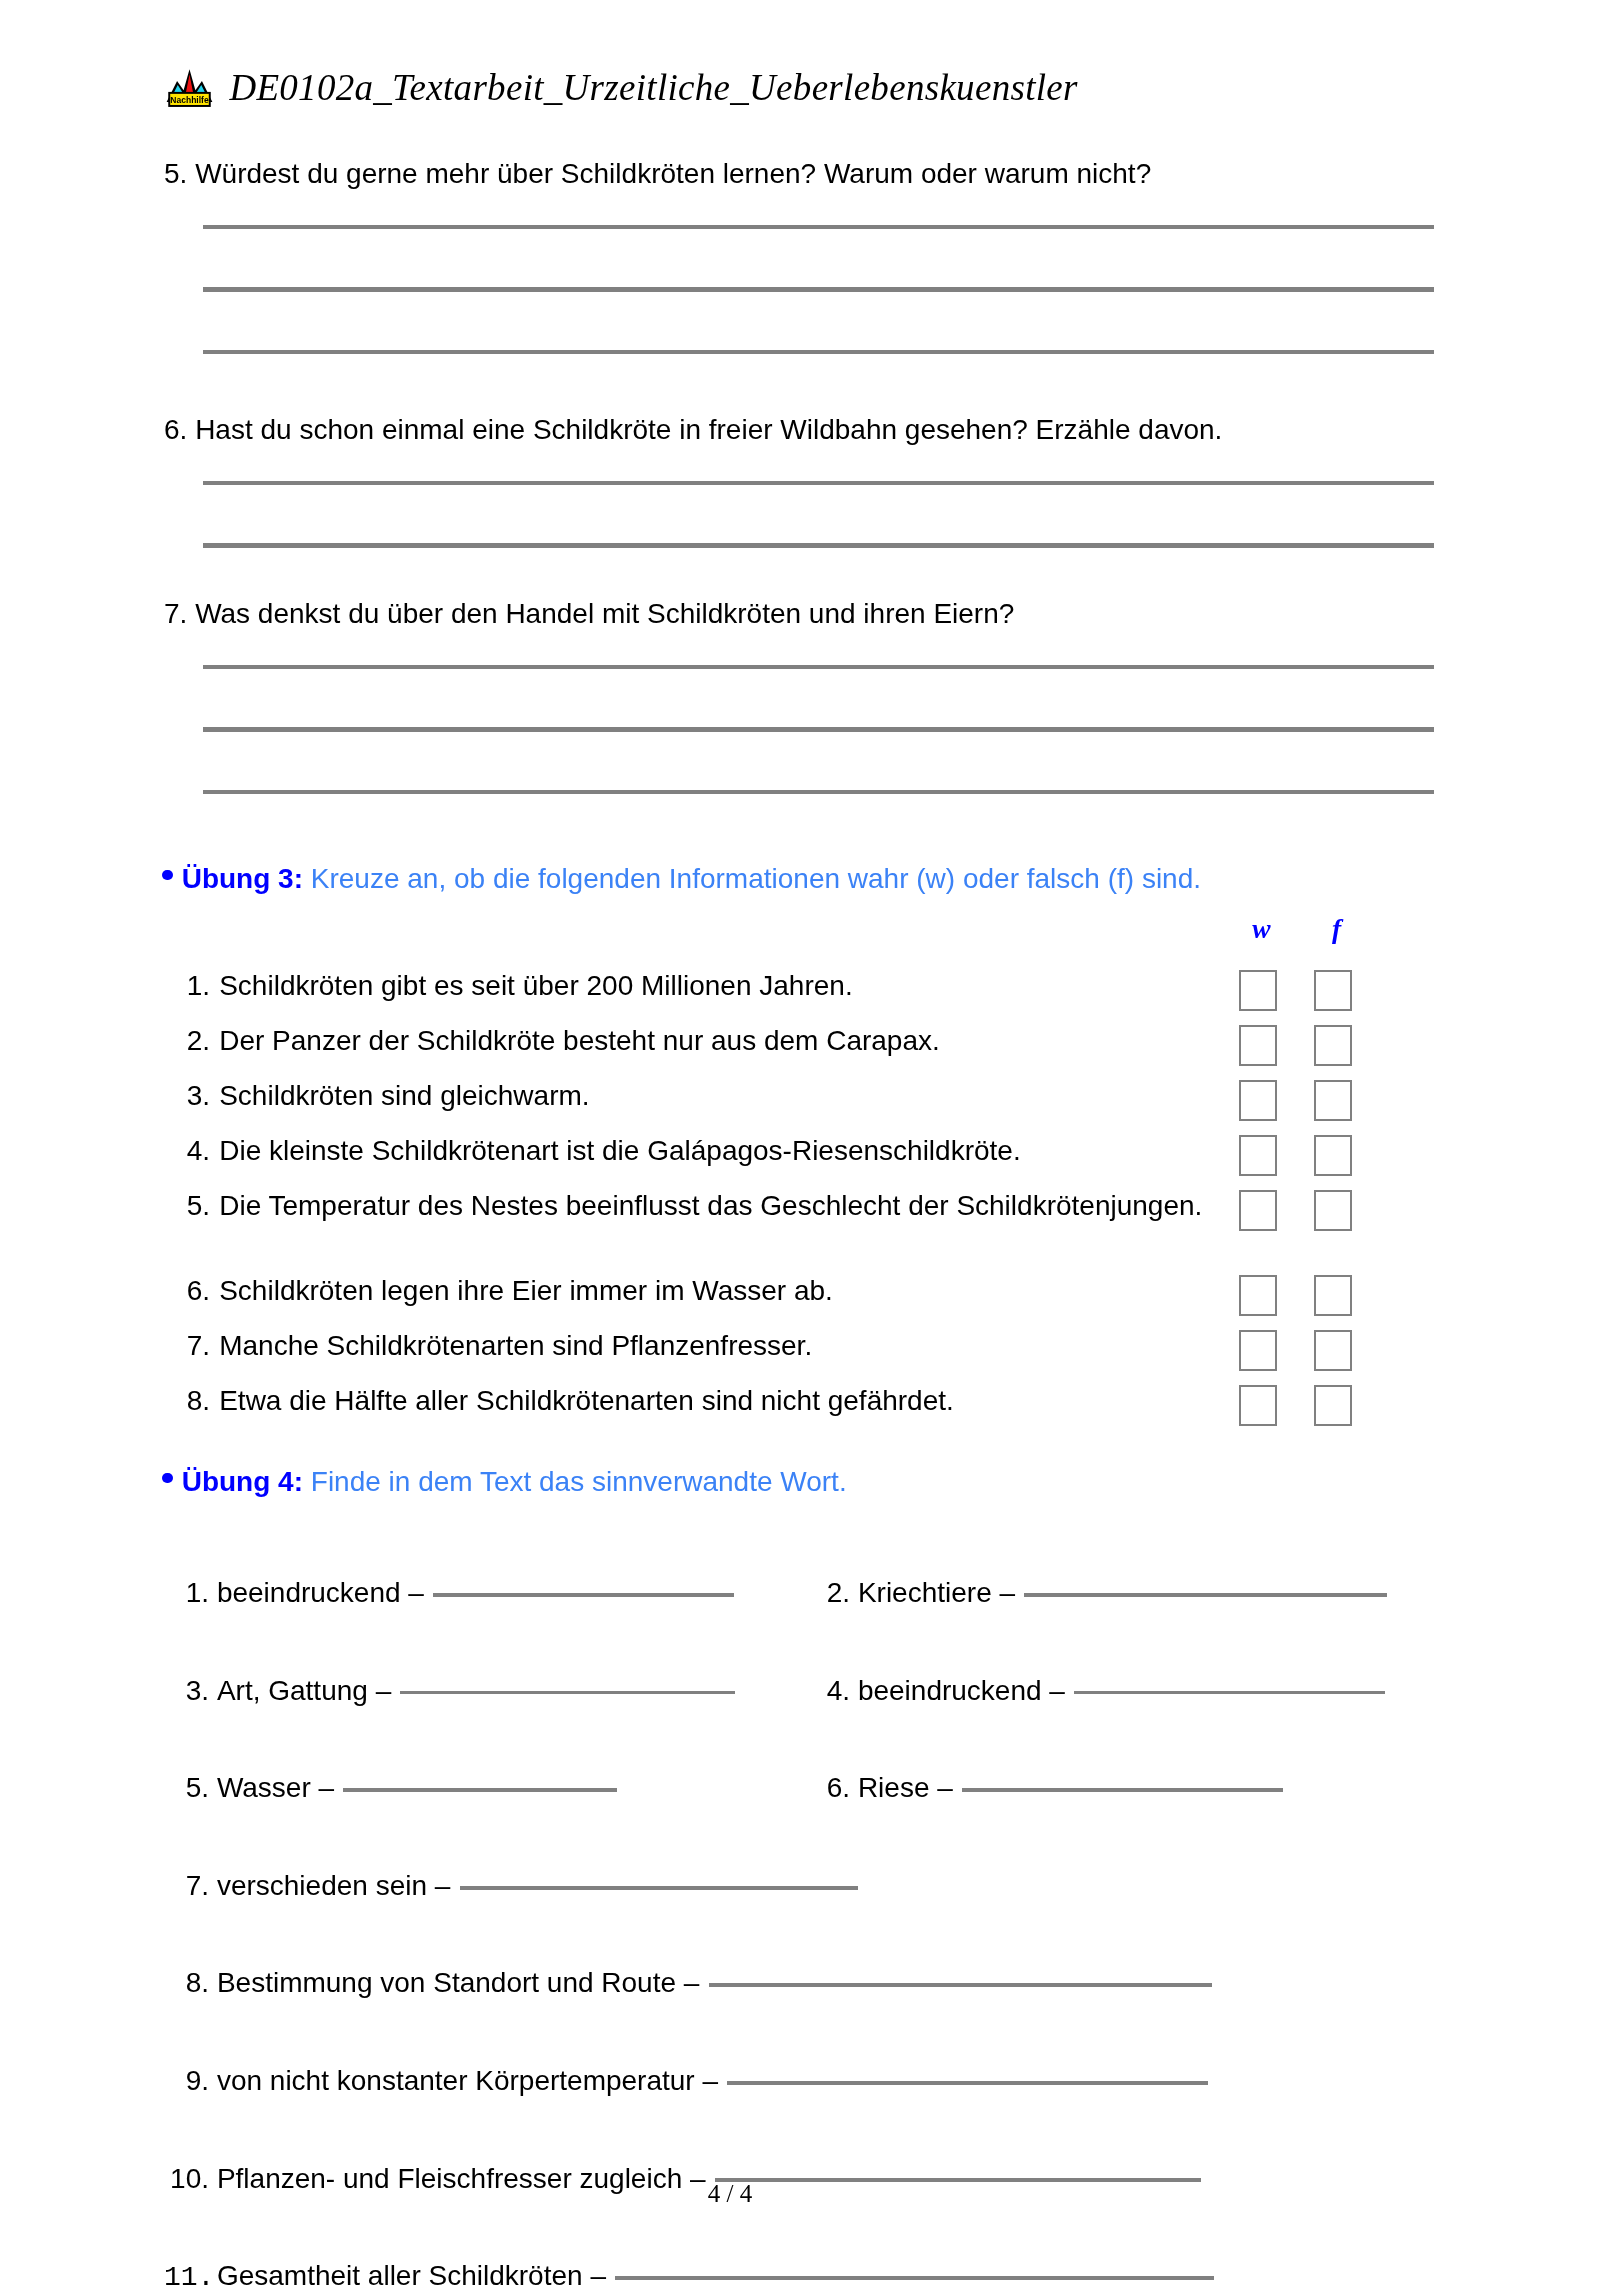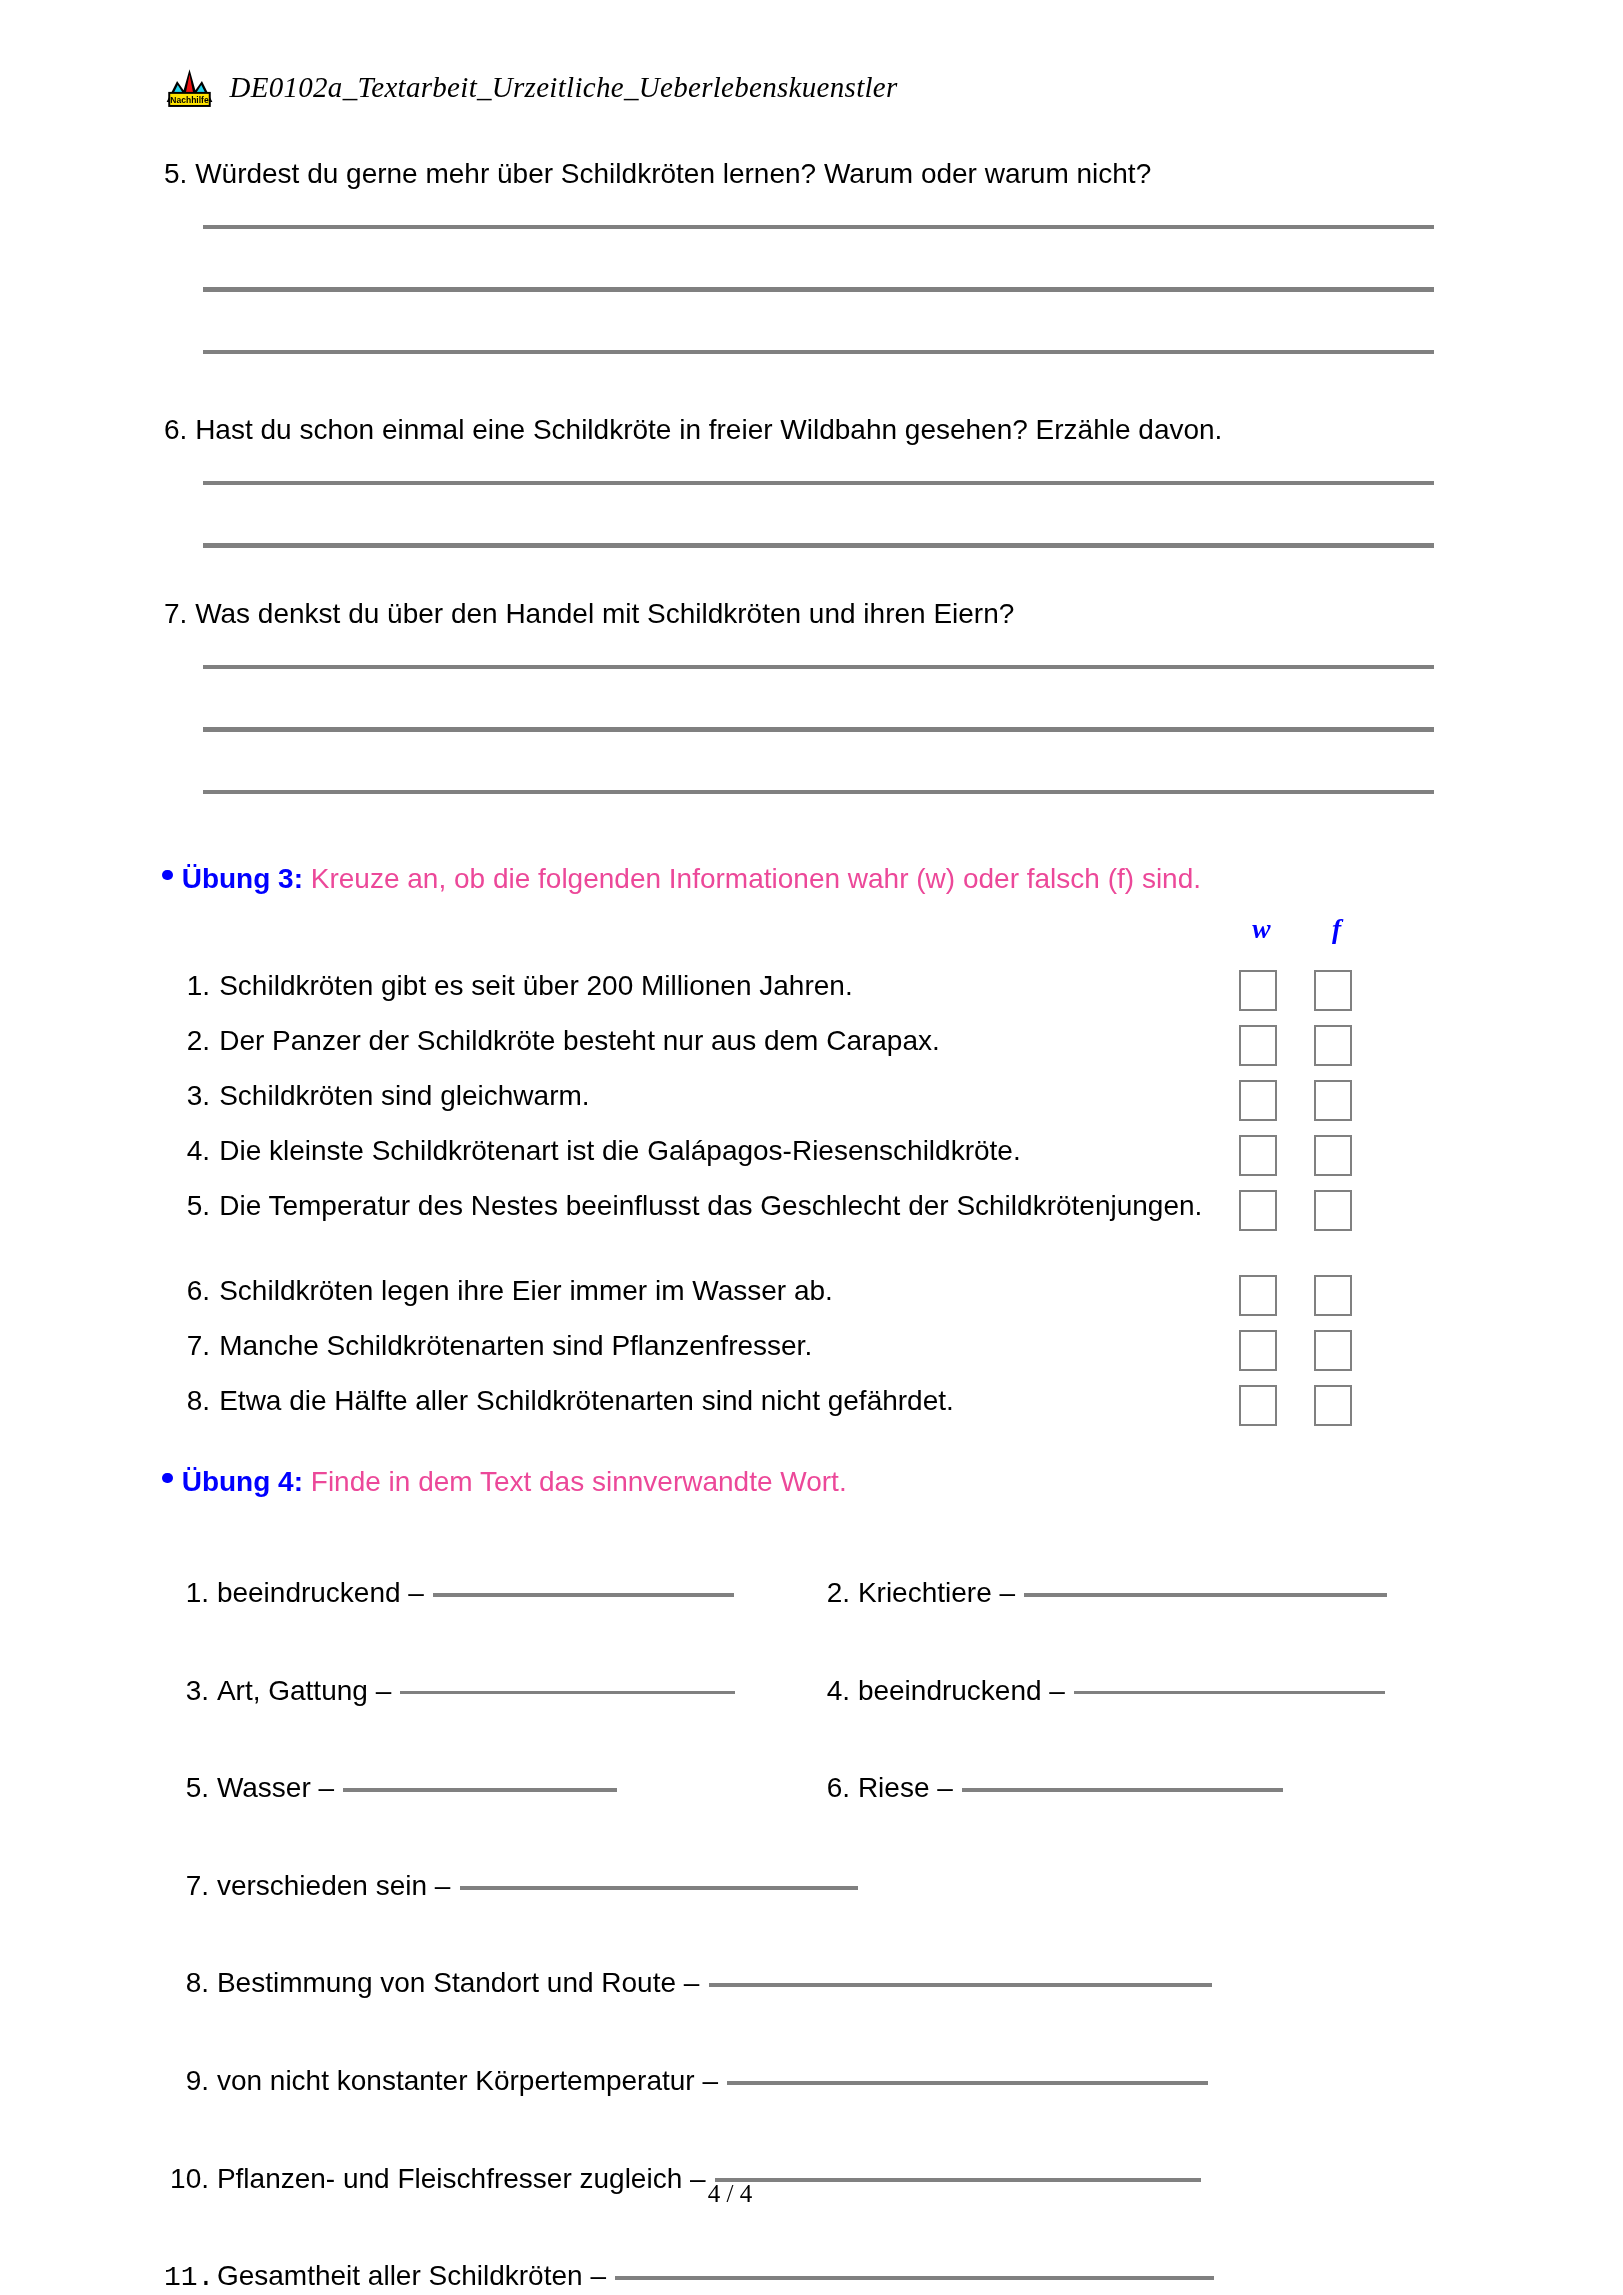--- a/index.html
+++ b/index.html
@@ -28,21 +28,21 @@
   .logo {
     width: 51px;
     height: 46px;
     position: relative;
     flex: 0 0 auto;
   }
   .logo svg { display: block; }
   .doc-title {
     font-family: "Liberation Serif", serif;
     font-style: italic;
-    font-size: 29px;
+    font-size: 37px;
     letter-spacing: 0.3px;
     white-space: nowrap;
     color: #000;
   }
 
   
   .q-block { position: absolute; left: 164px; width: 1283px; }
   .q-text {
     font-size: 28px;
     line-height: 1.25;
@@ -70,21 +70,21 @@
     height: 10.5px;
     border-radius: 50%;
     background: #0000ff;
     vertical-align: 7.9px;
     margin-right: 9.2px;
   }
   .ex-label {
     color: #0000ff;
     font-weight: bold;
   }
-  .ex-desc { color: #ec4899; }
+  .ex-desc { color: #3b82f6; }
 
   
   .wf-headers {
     position: absolute;
     left: 1224px;
     top: 913px;
     width: 151px;
     display: flex;
   }
   .wf-headers > span {

